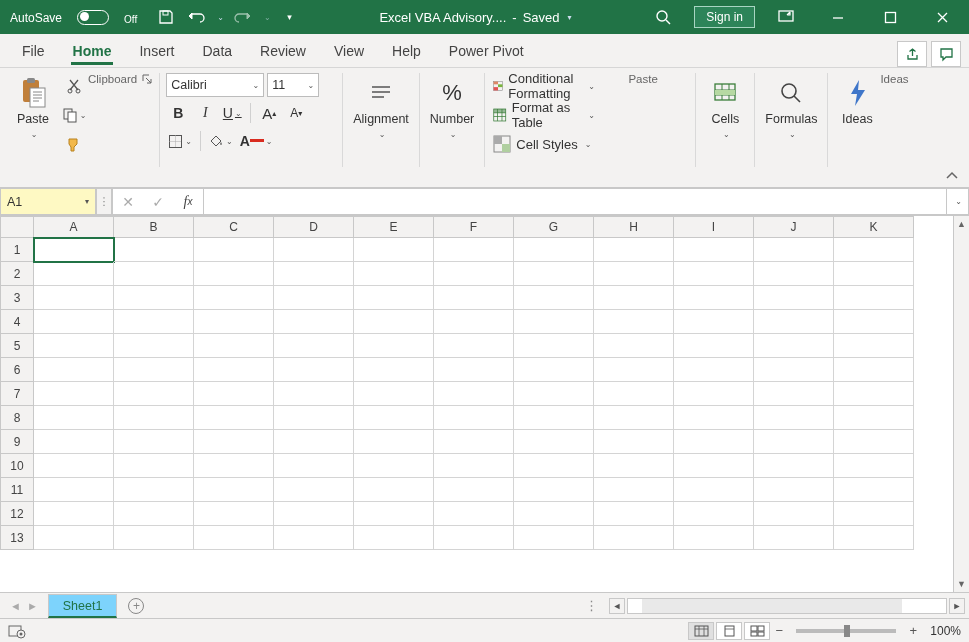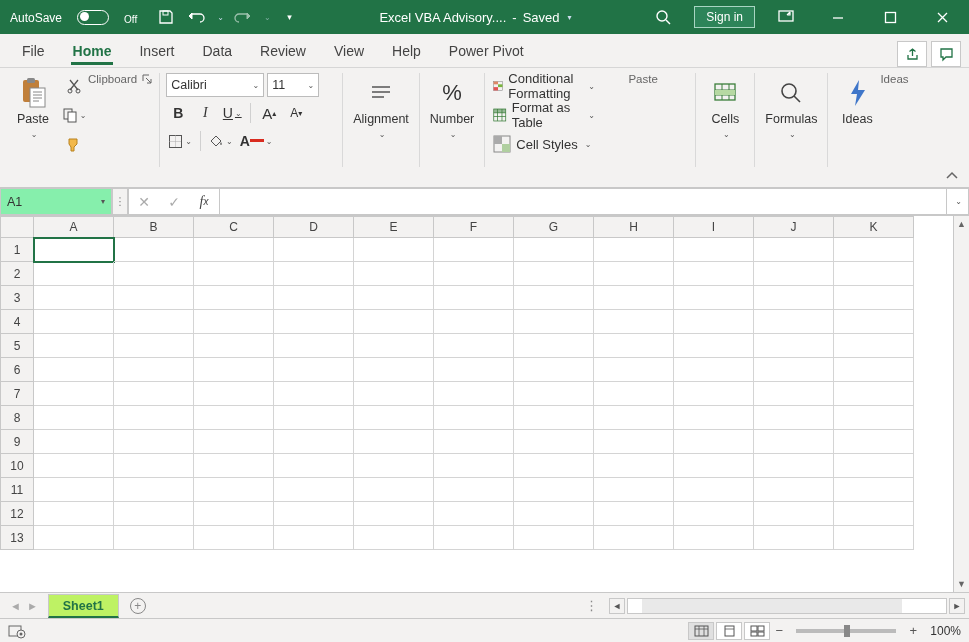--- a/index.html
+++ b/index.html
@@ -40,21 +40,21 @@
 .sizebox{width:52px;height:24px;border:1px solid #bcbcbc;background:#fff;display:flex;align-items:center;padding:0 4px;font-size:12.5px;justify-content:space-between}
 .row{display:flex;align-items:center;gap:3px}
 .rowbtn{height:24px;min-width:24px;display:flex;align-items:center;justify-content:center;font-size:14px;padding:0 2px}
 .dlaunch{width:12px;height:12px;stroke:#666;fill:none}
 .styles-body{flex-direction:column;align-items:flex-start;gap:3px}
 .style-item{display:flex;align-items:center;gap:5px;height:26px;font-size:13px;padding:0 2px}
 .style-item svg{width:18px;height:18px}
 .collapse{position:absolute;right:10px;bottom:6px;stroke:#666}
 
 .fbar{height:28px;display:flex;align-items:center;border-bottom:1px solid #c8c8c8;background:#fff}
-.namebox{width:112px;height:100%;border:1px solid #c8c8c8;display:flex;align-items:center;justify-content:space-between;padding:0 6px;font-size:12.5px;background:#86efac}
+.namebox{width:96px;height:100%;border:1px solid #c8c8c8;display:flex;align-items:center;justify-content:space-between;padding:0 6px;font-size:12.5px;background:#fef9c3}
 .fsep{width:16px;height:100%;border:1px solid #c8c8c8;background:#f3f2f1;display:flex;align-items:center;justify-content:center;color:#888;font-size:11px}
 .fbtns{display:flex;height:100%;align-items:center;border:1px solid #c8c8c8;border-right:none;background:#fff}
 .fbtn{width:30px;height:100%;display:flex;align-items:center;justify-content:center;color:#aaa;font-size:14px}
 .fbtn.fx{font-style:italic;color:#444;font-family:Georgia,serif}
 .finput{flex:1;height:100%;border:1px solid #c8c8c8;padding:0 6px;display:flex;align-items:center}
 .fexpand{width:22px;height:100%;border:1px solid #c8c8c8;border-left:none;display:flex;align-items:center;justify-content:center}
 
 .grid-area{flex:1;display:flex;position:relative;overflow:hidden}
 .corner{width:34px;height:22px;border:1px solid #c8c8c8;background:#f3f2f1;position:absolute;left:0;top:0}
 .colheads{position:absolute;left:34px;top:0;right:16px;height:22px;display:flex}
@@ -64,21 +64,21 @@
 .cells{position:absolute;left:34px;top:22px;right:16px;bottom:0}
 .cellrow{display:flex;height:24px}
 .cell{width:80px;height:24px;border-right:1px solid #d4d4d4;border-bottom:1px solid #d4d4d4}
 .cell.sel{outline:2px solid #217346;outline-offset:-1px}
 .vscroll{position:absolute;right:0;top:0;bottom:0;width:16px;background:#f3f2f1;border-left:1px solid #c8c8c8;display:flex;flex-direction:column;align-items:center;justify-content:space-between;padding:2px 0}
 .ab{width:12px;height:12px;display:flex;align-items:center;justify-content:center;color:#666;font-size:9px}
 
 .sheetbar{height:26px;background:#f3f2f1;border-top:1px solid #c8c8c8;display:flex;align-items:center}
 .sheet-nav{display:flex;gap:6px;padding:0 10px;color:#aaa;font-size:11px}
 .sheet-tabs{display:flex;align-items:flex-end;height:100%}
-.sheet{height:24px;border:1px solid #c8c8c8;border-bottom:2px solid #217346;background:#bef264;padding:0 14px;display:flex;align-items:center;font-size:12.5px;color:#217346;font-weight:700}
+.sheet{height:24px;border:1px solid #c8c8c8;border-bottom:2px solid #217346;background:#7dd3fc;padding:0 14px;display:flex;align-items:center;font-size:12.5px;color:#217346;font-weight:400}
 .newsheet{width:26px;height:24px;display:flex;align-items:center;justify-content:center;margin-left:6px}
 .newsheet .circ{width:16px;height:16px;border:1.3px solid #888;border-radius:50%;display:flex;align-items:center;justify-content:center;font-size:12px;color:#888;line-height:1}
 .hscroll-area{flex:1;display:flex;align-items:center;justify-content:flex-end;padding-right:4px;gap:2px}
 .hdots{color:#888;padding-right:8px;letter-spacing:1px}
 .hscroll{flex:0 0 320px;height:16px;border:1px solid #c8c8c8;background:#fff;position:relative}
 .hscroll .thumb{position:absolute;left:14px;top:0;bottom:0;width:260px;background:#e9e9e9}
 .hab{width:16px;height:16px;border:1px solid #c8c8c8;display:flex;align-items:center;justify-content:center;font-size:9px;color:#555}
 
 .status{height:24px;background:#f3f2f1;border-top:1px solid #c8c8c8;display:flex;align-items:center;padding:0 8px;position:relative}
 .status-left{display:flex;align-items:center}

